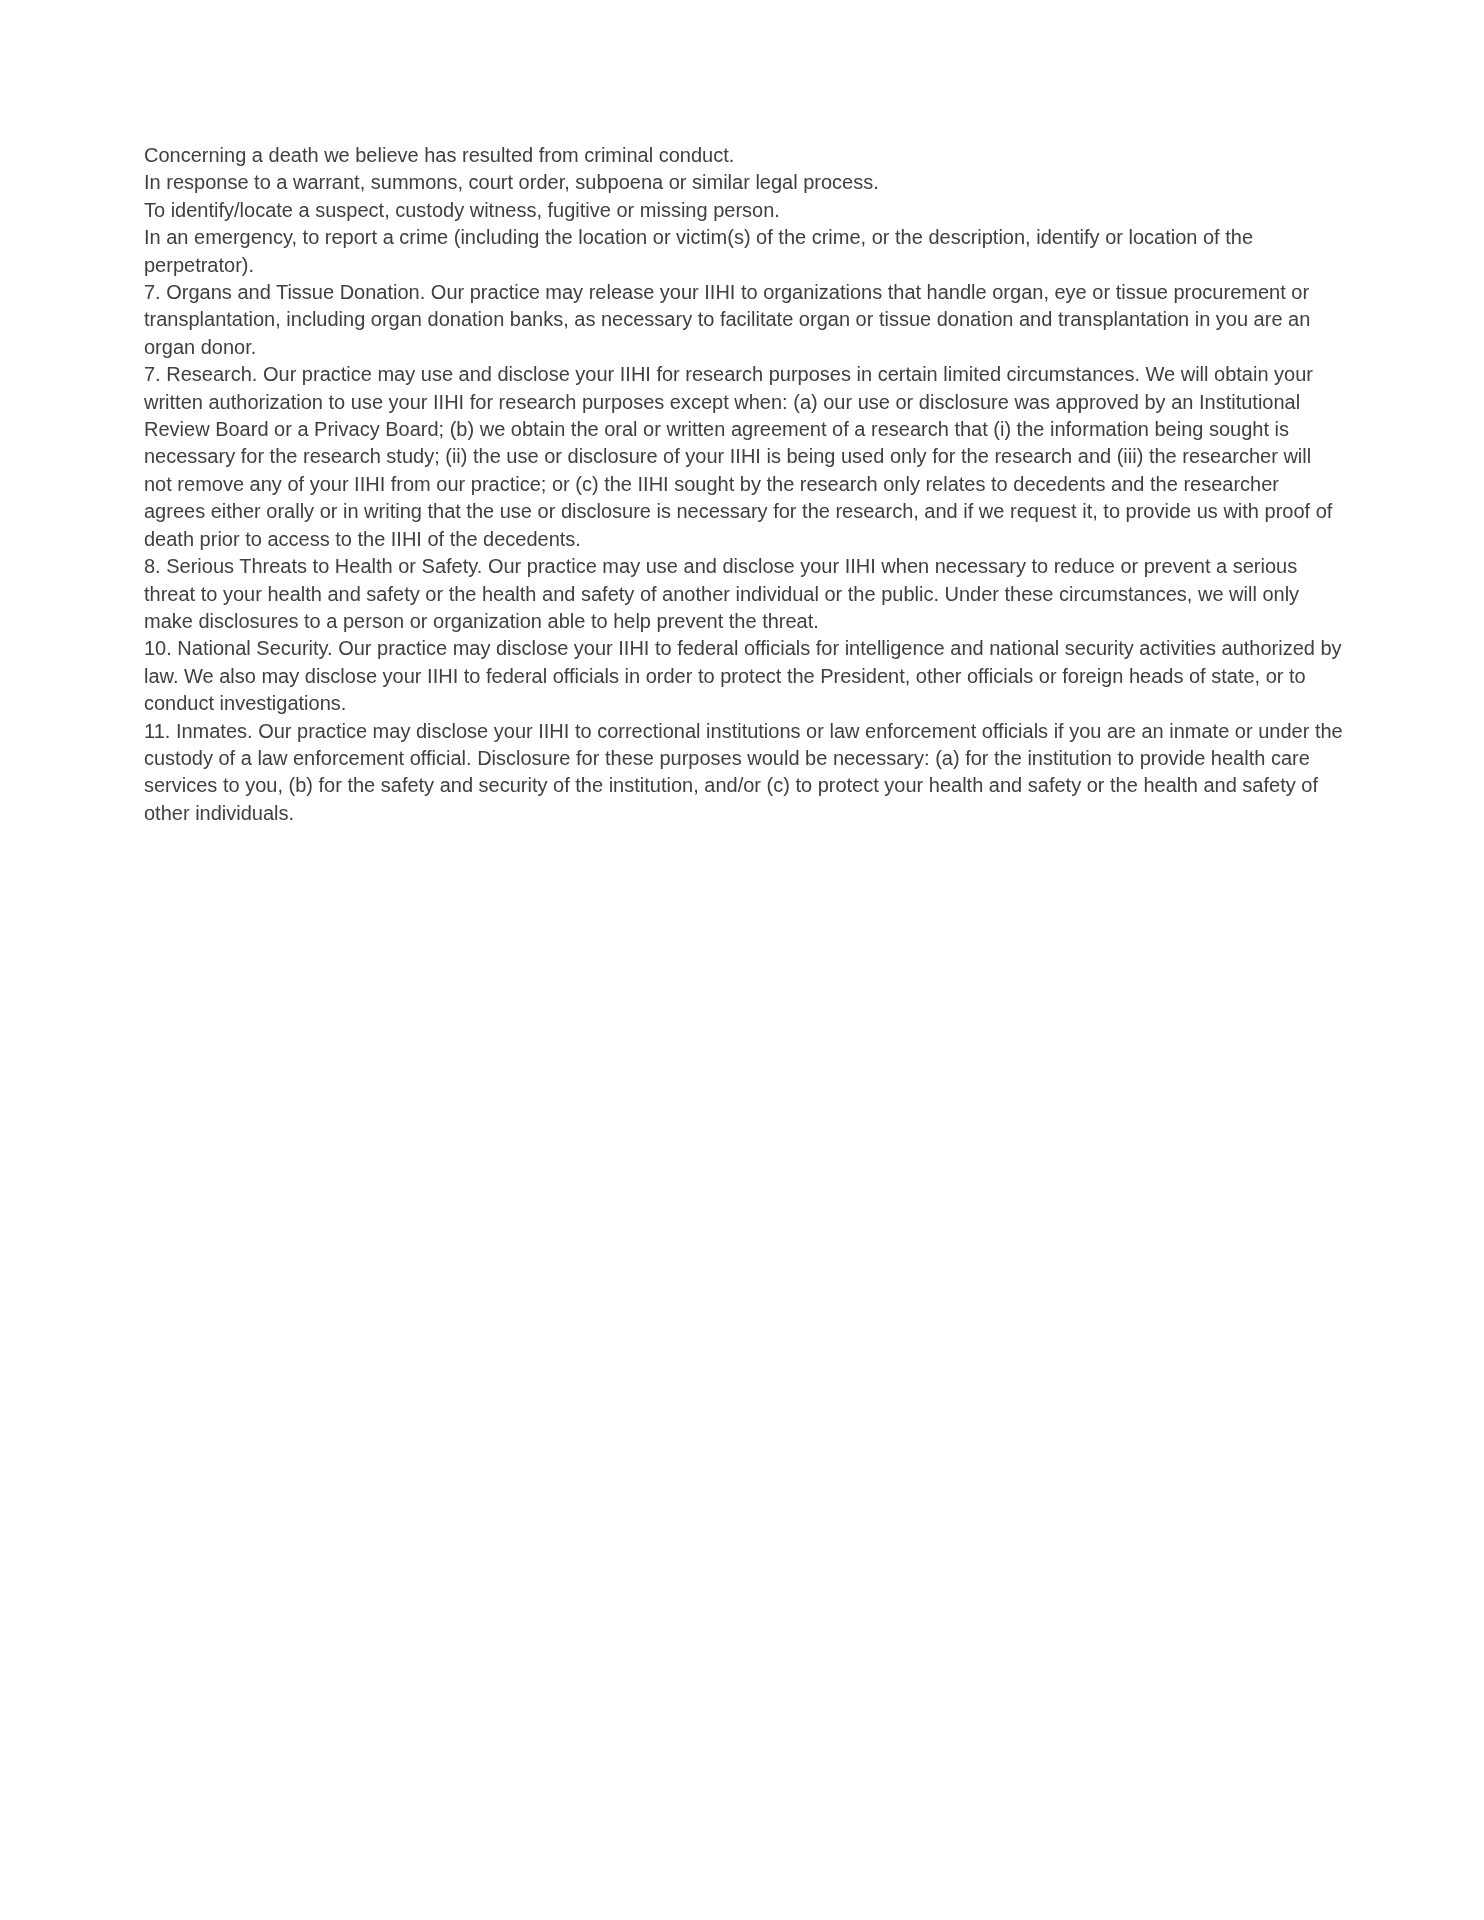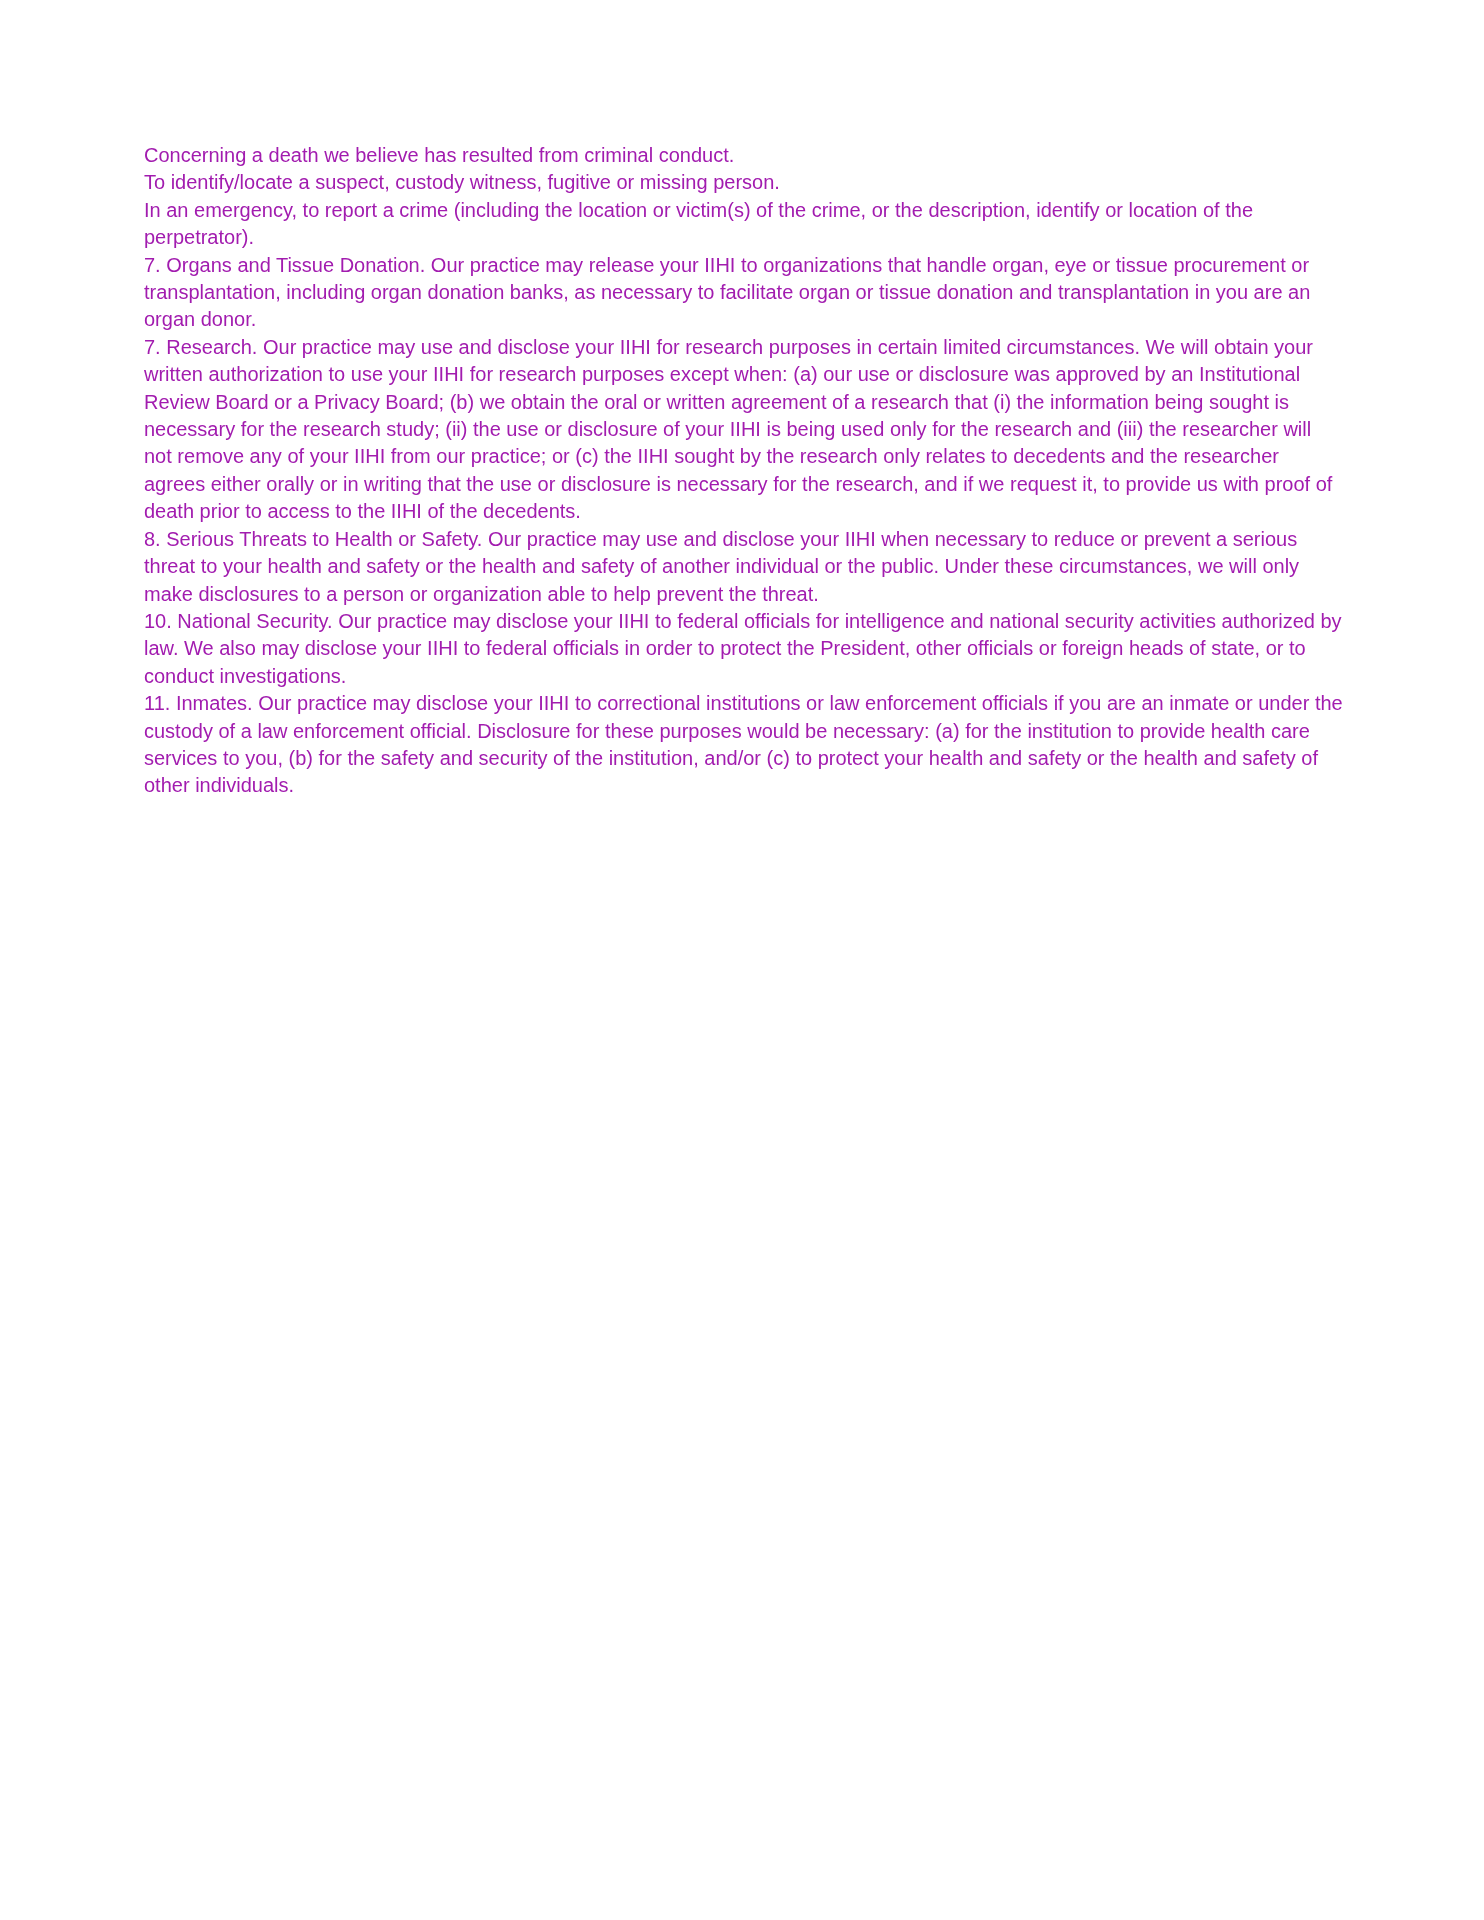--- a/index.html
+++ b/index.html
@@ -25,31 +25,32 @@
     padding: 142px 142px 0 144px;
   }
   .doc-body {
     width: 1200px;
   }
   .doc-body p {
     margin: 0;
     padding: 0;
     font-size: 20px;
     line-height: 27.4px;
-    color: #a21caf;
+    color: #404040;
     text-align: left;
     word-spacing: normal;
   }
 </style>
 </head>
 <body>
 
 <div class="page">
   <div class="doc-body">
     <p>Concerning a death we believe has resulted from criminal conduct.</p>
+    <p>In response to a warrant, summons, court order, subpoena or similar legal process.</p>
     <p>To identify/locate a suspect, custody witness, fugitive or missing person.</p>
     <p>In an emergency, to report a crime (including the location or victim(s) of the crime, or the description, identify or location of the perpetrator).</p>
     <p>7. Organs and Tissue Donation. Our practice may release your IIHI to organizations that handle organ, eye or tissue procurement or transplantation, including organ donation banks, as necessary to facilitate organ or tissue donation and transplantation in you are an organ donor.</p>
     <p>7. Research. Our practice may use and disclose your IIHI for research purposes in certain limited circumstances. We will obtain your written authorization to use your IIHI for research purposes except when: (a) our use or disclosure was approved by an Institutional Review Board or a Privacy Board; (b) we obtain the oral or written agreement of a research that (i) the information being sought is necessary for the research study; (ii) the use or disclosure of your IIHI is being used only for the research and (iii) the researcher will not remove any of your IIHI from our practice; or (c) the IIHI sought by the research only relates to decedents and the researcher agrees either orally or in writing that the use or disclosure is necessary for the research, and if we request it, to provide us with proof of death prior to access to the IIHI of the decedents.</p>
     <p>8. Serious Threats to Health or Safety. Our practice may use and disclose your IIHI when necessary to reduce or prevent a serious threat to your health and safety or the health and safety of another individual or the public. Under these circumstances, we will only make disclosures to a person or organization able to help prevent the threat.</p>
     <p>10. National Security. Our practice may disclose your IIHI to federal officials for intelligence and national security activities authorized by law. We also may disclose your IIHI to federal officials in order to protect the President, other officials or foreign heads of state, or to conduct investigations.</p>
     <p>11. Inmates. Our practice may disclose your IIHI to correctional institutions or law enforcement officials if you are an inmate or under the custody of a law enforcement official. Disclosure for these purposes would be necessary: (a) for the institution to provide health care services to you, (b) for the safety and security of the institution, and/or (c) to protect your health and safety or the health and safety of other individuals.</p>
   </div>
 </div>
 

